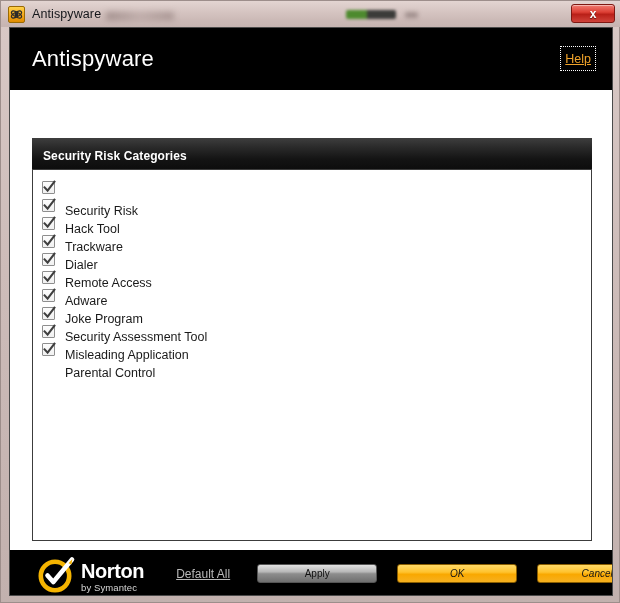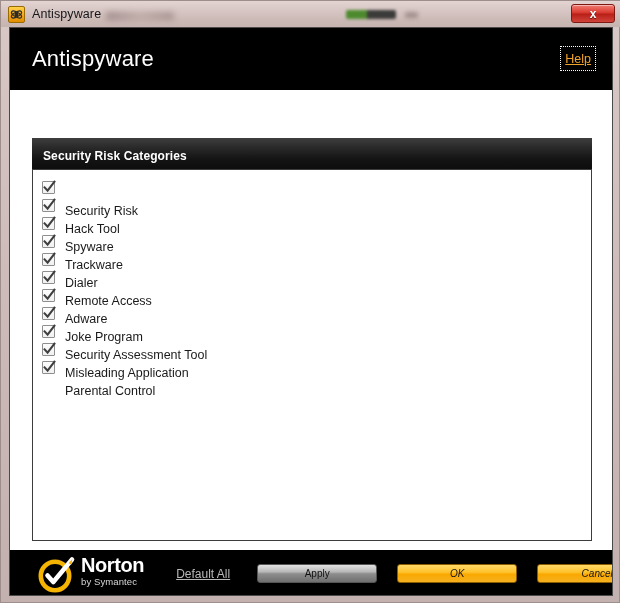--- a/index.html
+++ b/index.html
@@ -203,21 +203,21 @@
   .footer {
     position: relative;
     height: 47px;
     background: #000000;
     display: flex;
     align-items: center;
   }
 
   .norton-logo {
     display: flex;
-    align-items: flex-start;
+    align-items: flex-end;
     margin-left: 28px;
     flex: 0 0 auto;
   }
   .norton-mark { position: relative; width: 38px; height: 38px; flex: 0 0 auto; }
   .norton-words { margin-left: 5px; line-height: 1; }
   .norton-words .nw-main {
     display: block;
     color: #ffffff;
     font-size: 20px;
     font-weight: bold;
@@ -315,28 +315,20 @@
             </div>
             <div class="cb-label">Security Risk</div>
           </div>
           <div class="cb-row">
             <div class="cb-box">
               <svg width="15" height="15" viewBox="0 0 15 15">
                 <path d="M2.6 7.4 L5.6 10.6 L12.4 1.8" fill="none" stroke="#3f3f3f" stroke-width="2.1" stroke-linecap="square" stroke-linejoin="miter"></path>
               </svg>
             </div>
             <div class="cb-label">Hack Tool</div>
-          </div>
-          <div class="cb-row">
-            <div class="cb-box">
-              <svg width="15" height="15" viewBox="0 0 15 15">
-                <path d="M2.6 7.4 L5.6 10.6 L12.4 1.8" fill="none" stroke="#3f3f3f" stroke-width="2.1" stroke-linecap="square" stroke-linejoin="miter"></path>
-              </svg>
-            </div>
-            <div class="cb-label">Spyware</div>
           </div>
           <div class="cb-row">
             <div class="cb-box">
               <svg width="15" height="15" viewBox="0 0 15 15">
                 <path d="M2.6 7.4 L5.6 10.6 L12.4 1.8" fill="none" stroke="#3f3f3f" stroke-width="2.1" stroke-linecap="square" stroke-linejoin="miter"></path>
               </svg>
             </div>
             <div class="cb-label">Trackware</div>
           </div>
           <div class="cb-row">

